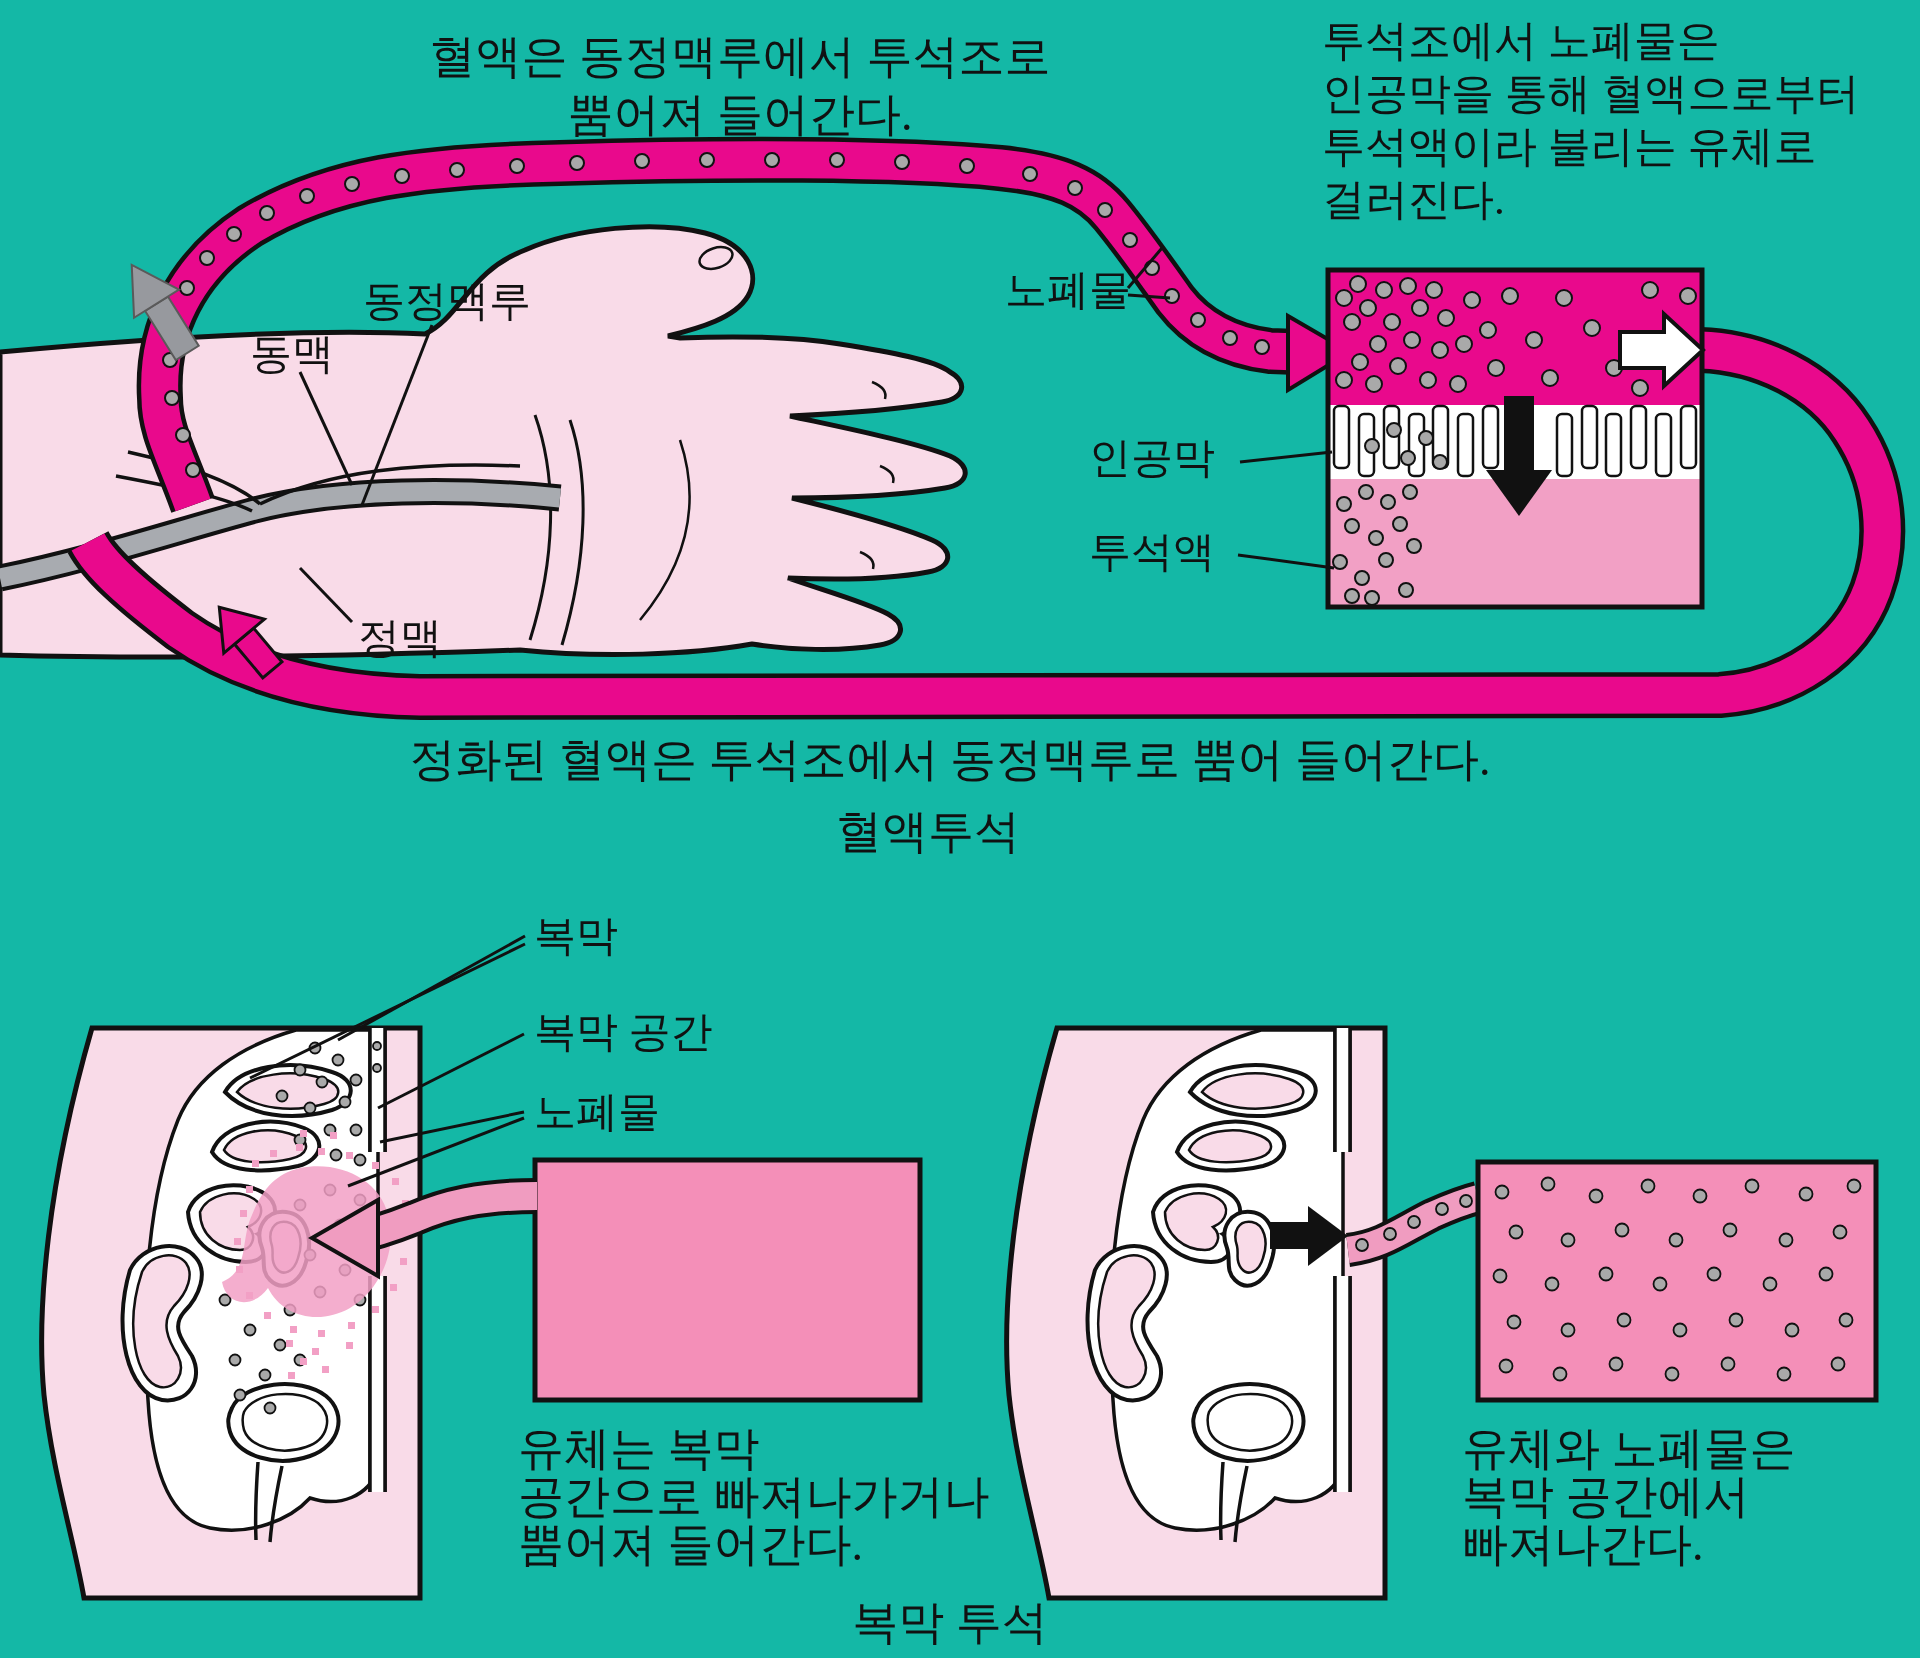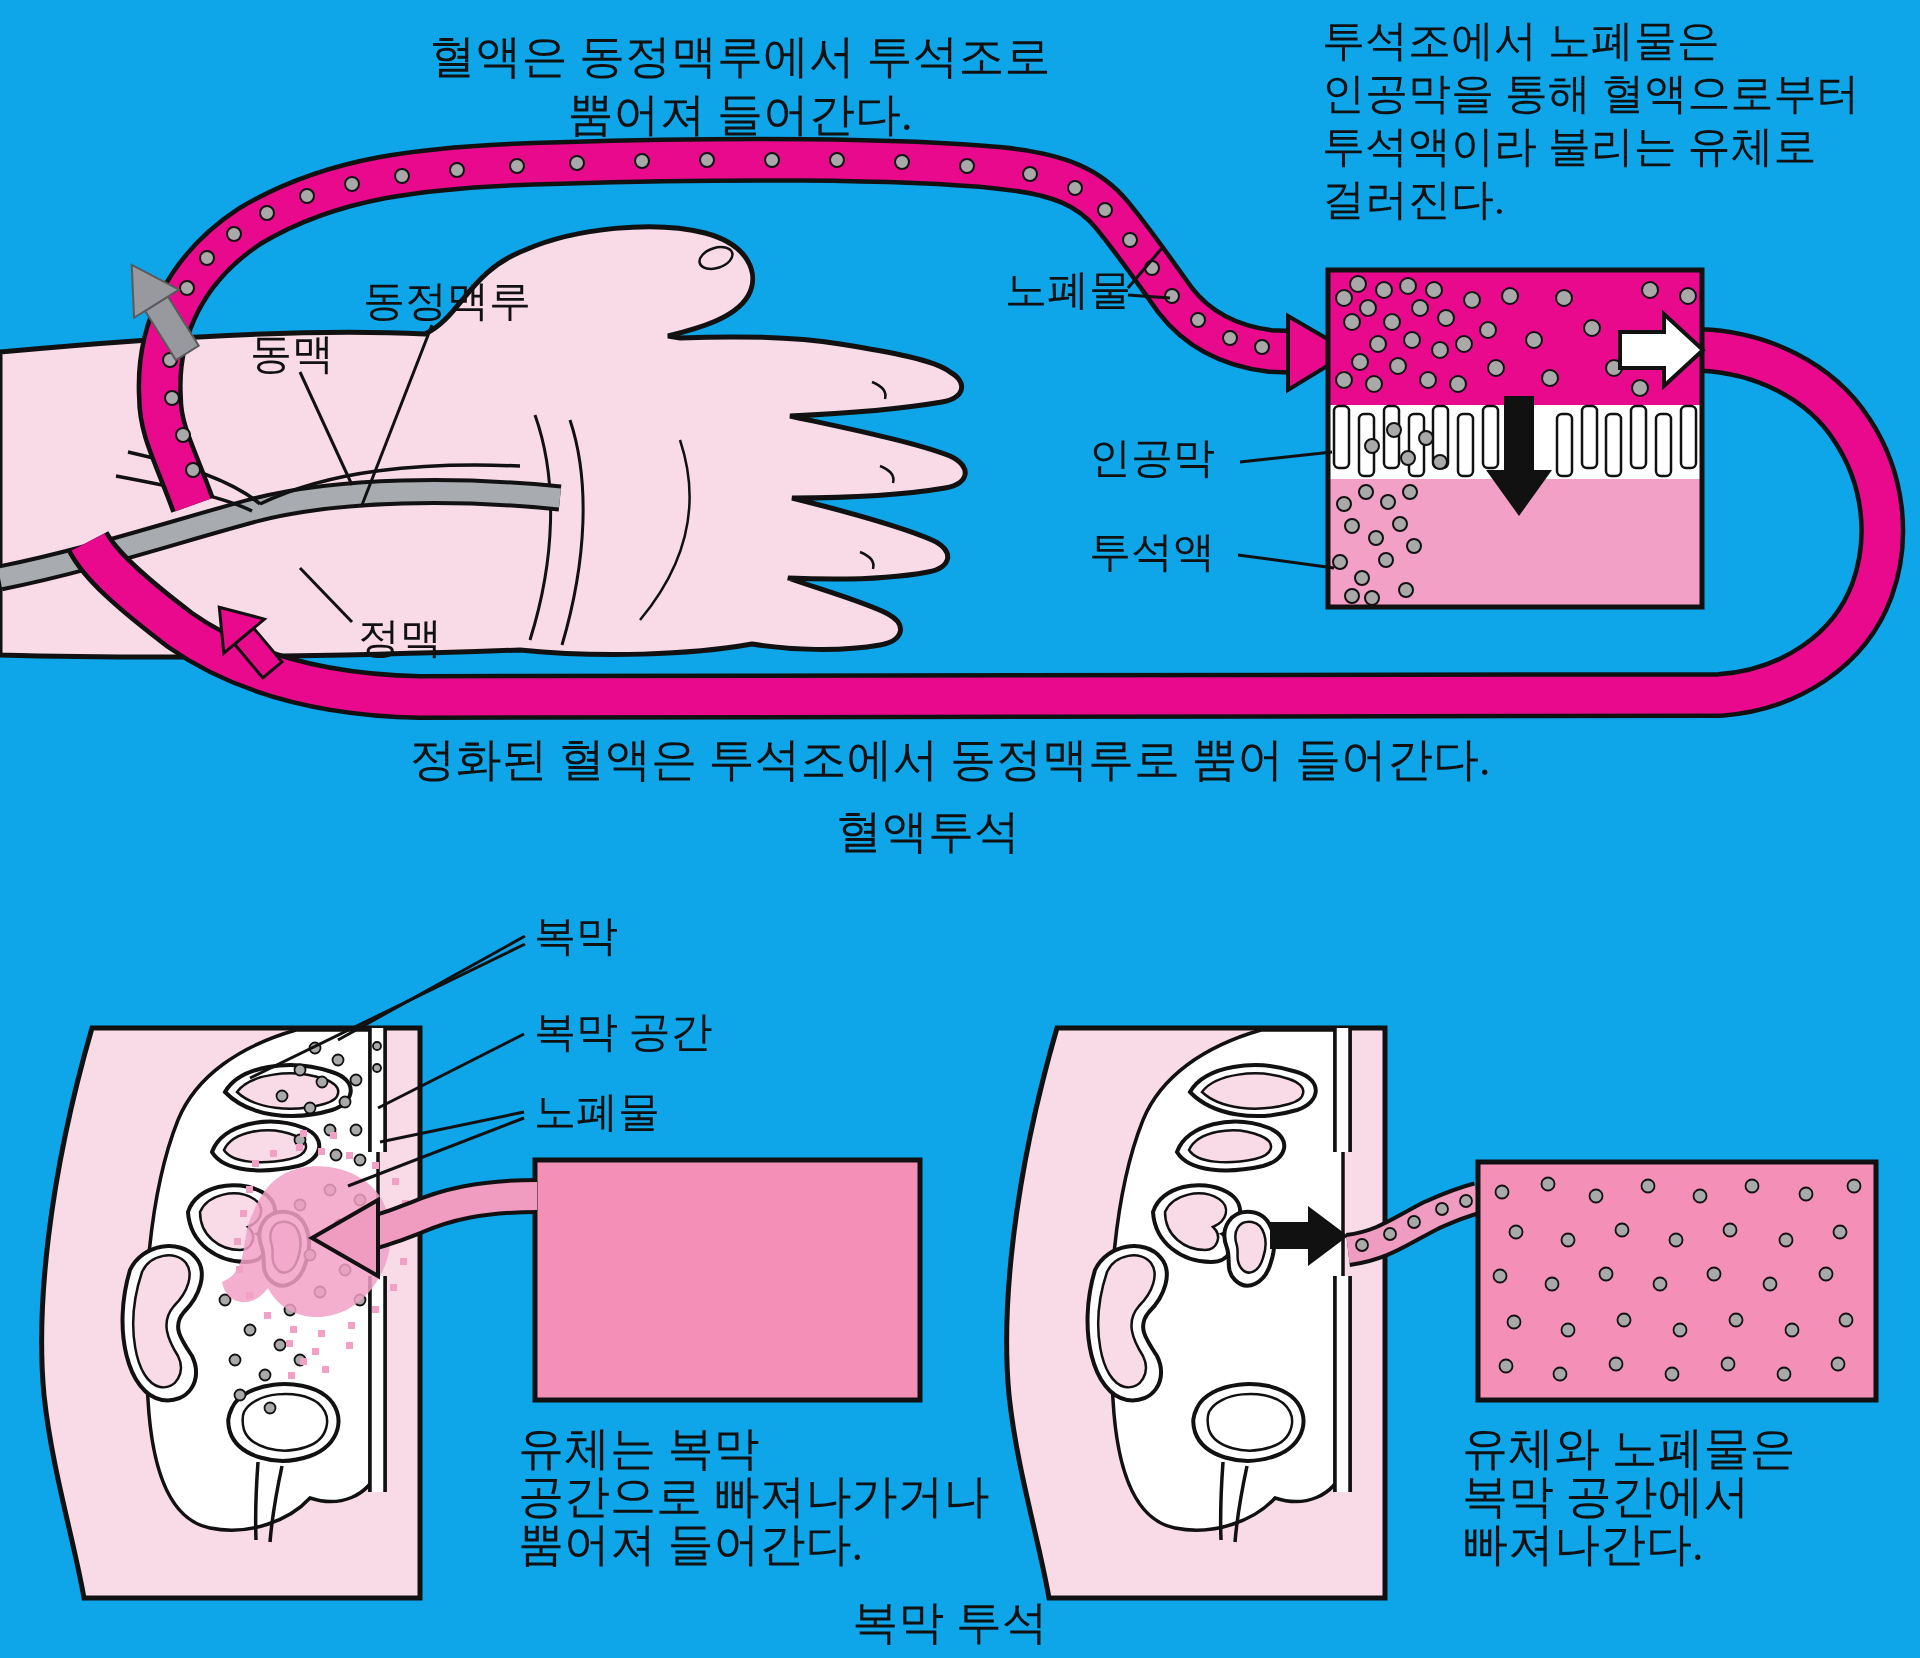--- a/index.html
+++ b/index.html
@@ -1,16 +1,16 @@
 <!DOCTYPE html>
 <html><head>
 <meta charset="utf-8">
 <style>
   html,body{margin:0;padding:0;background:#ffffff;}
-  .page{width:1920px;height:1658px;position:relative;background:#0ea5e9;overflow:hidden;}
+  .page{width:1920px;height:1658px;position:relative;background:#14b8a6;overflow:hidden;}
   svg{display:block;}
   text{font-family:"Liberation Serif","DejaVu Serif",serif;fill:#111;}
   .cap{font-size:46px;}
   .cap2{font-size:43px;}
   .lbl{font-size:42px;}
   .ttl{font-size:46px;}
 </style>
 </head>
 <body>
 

